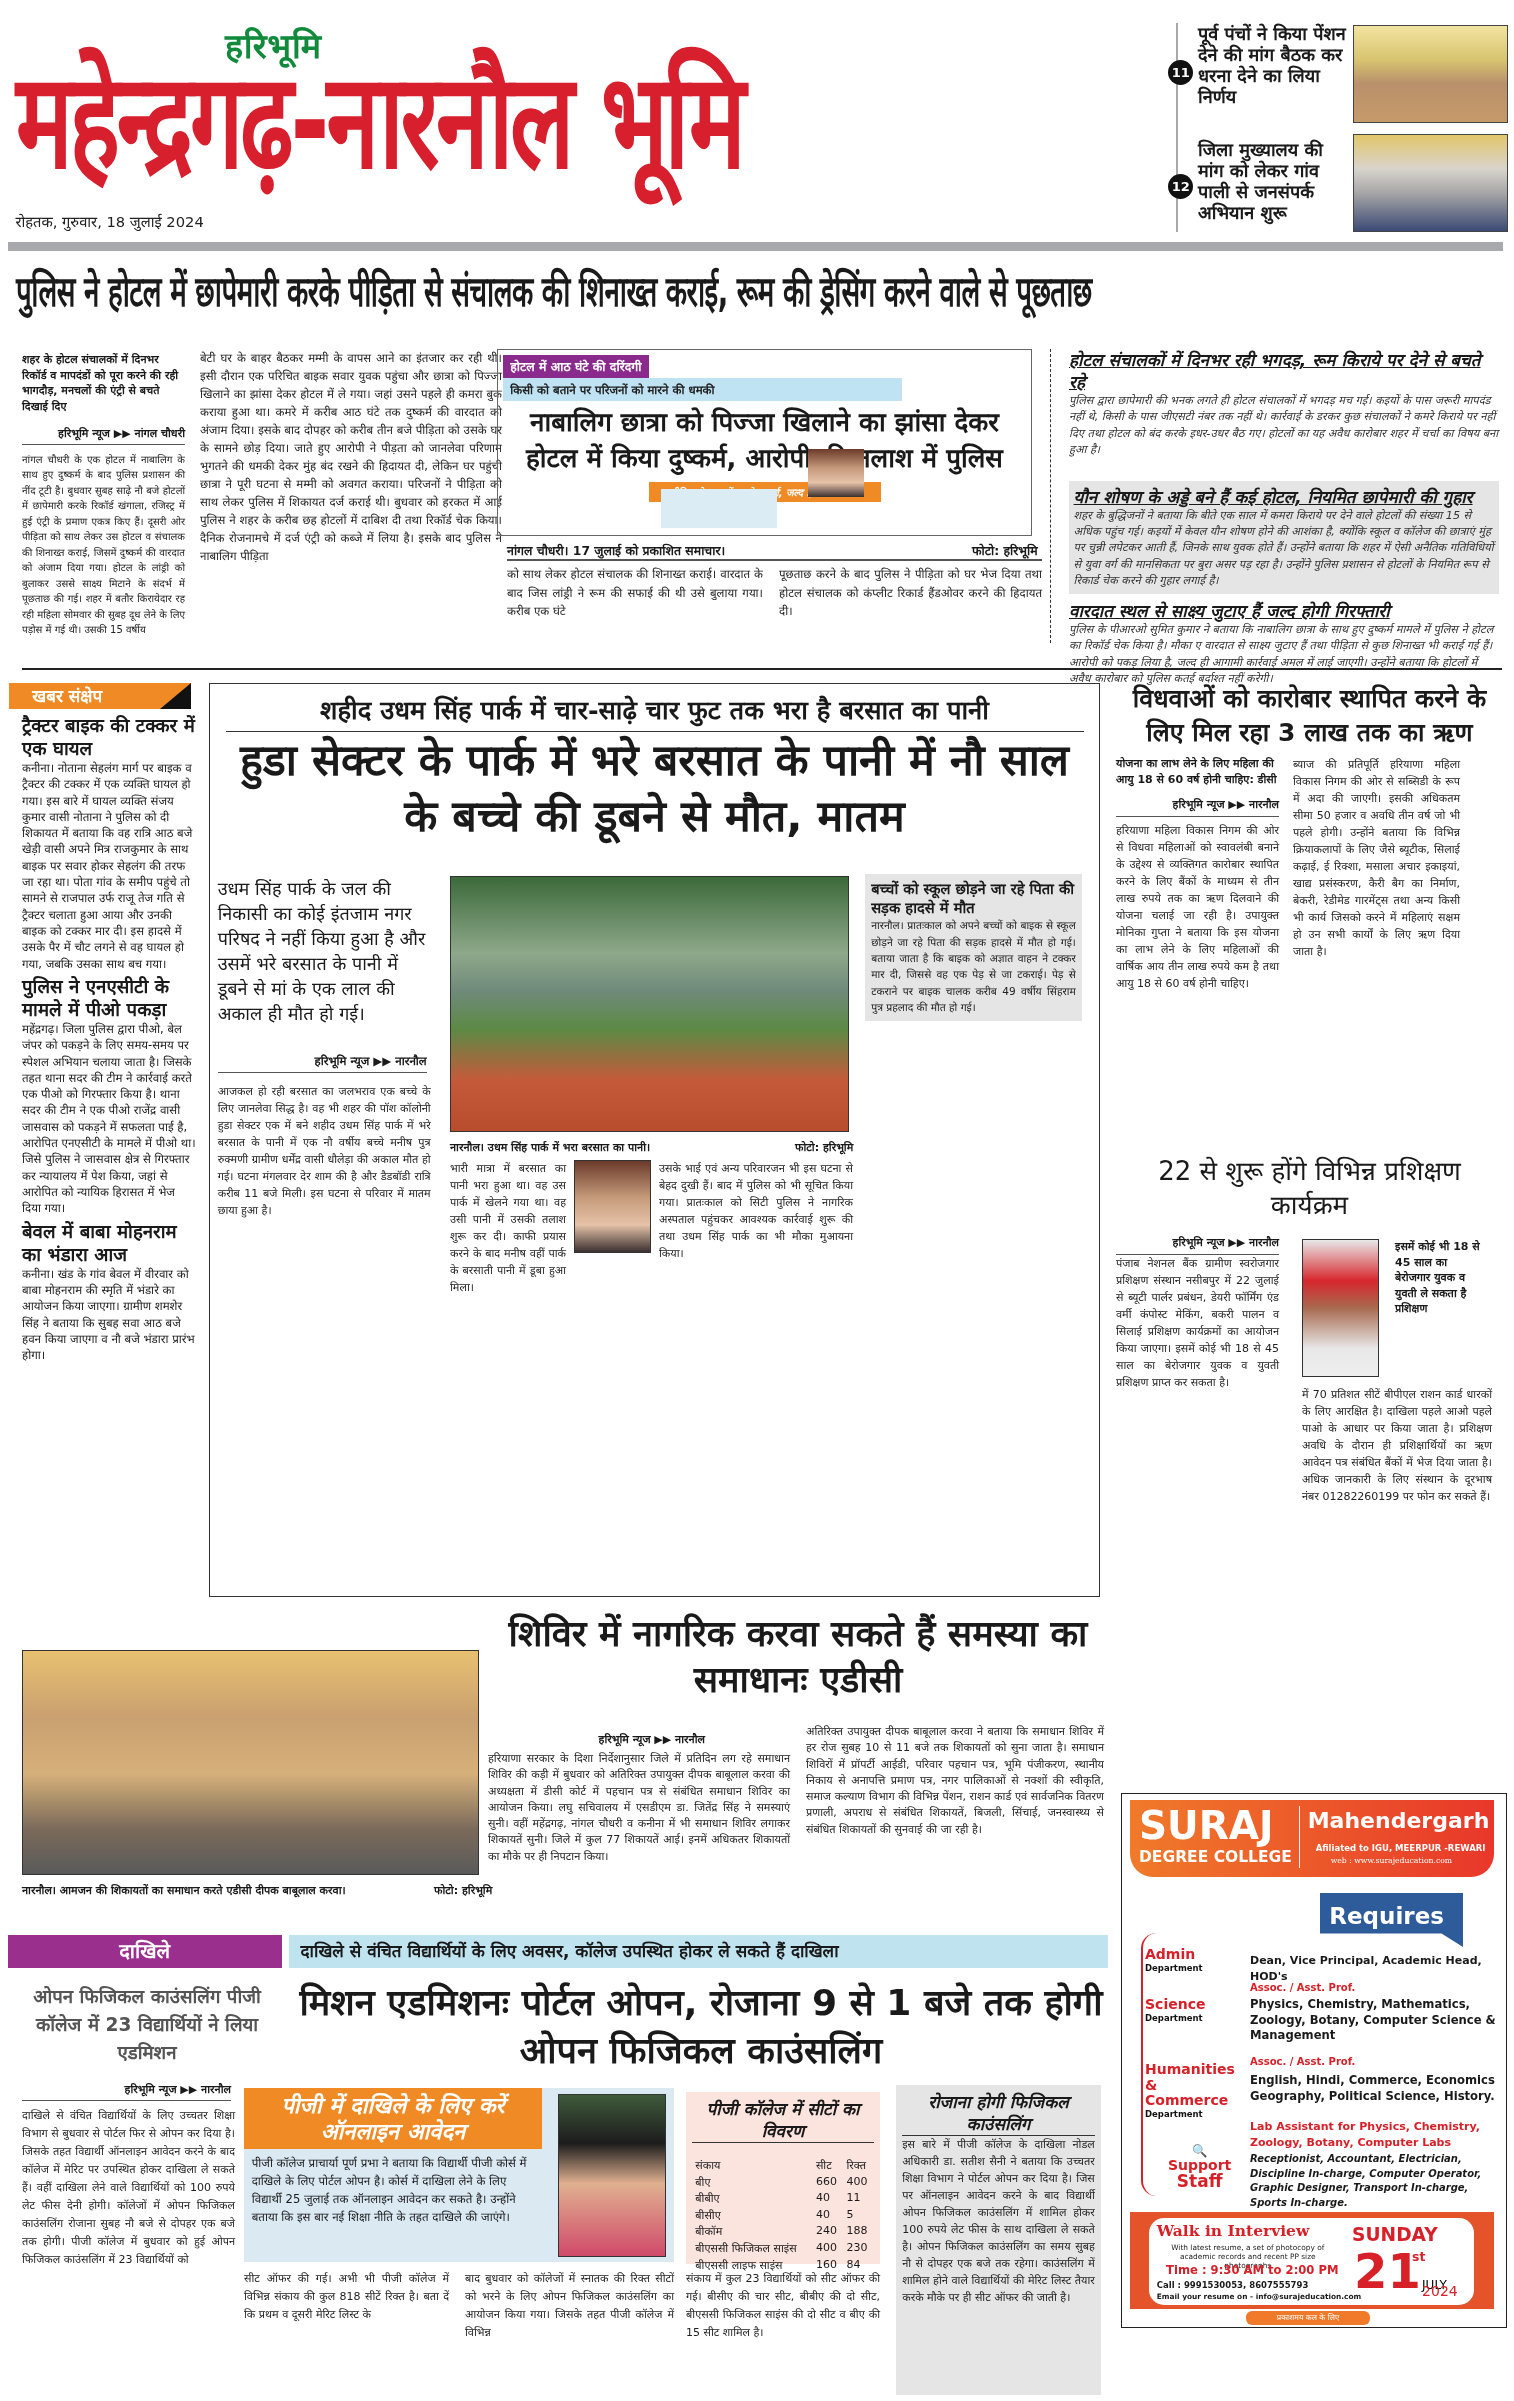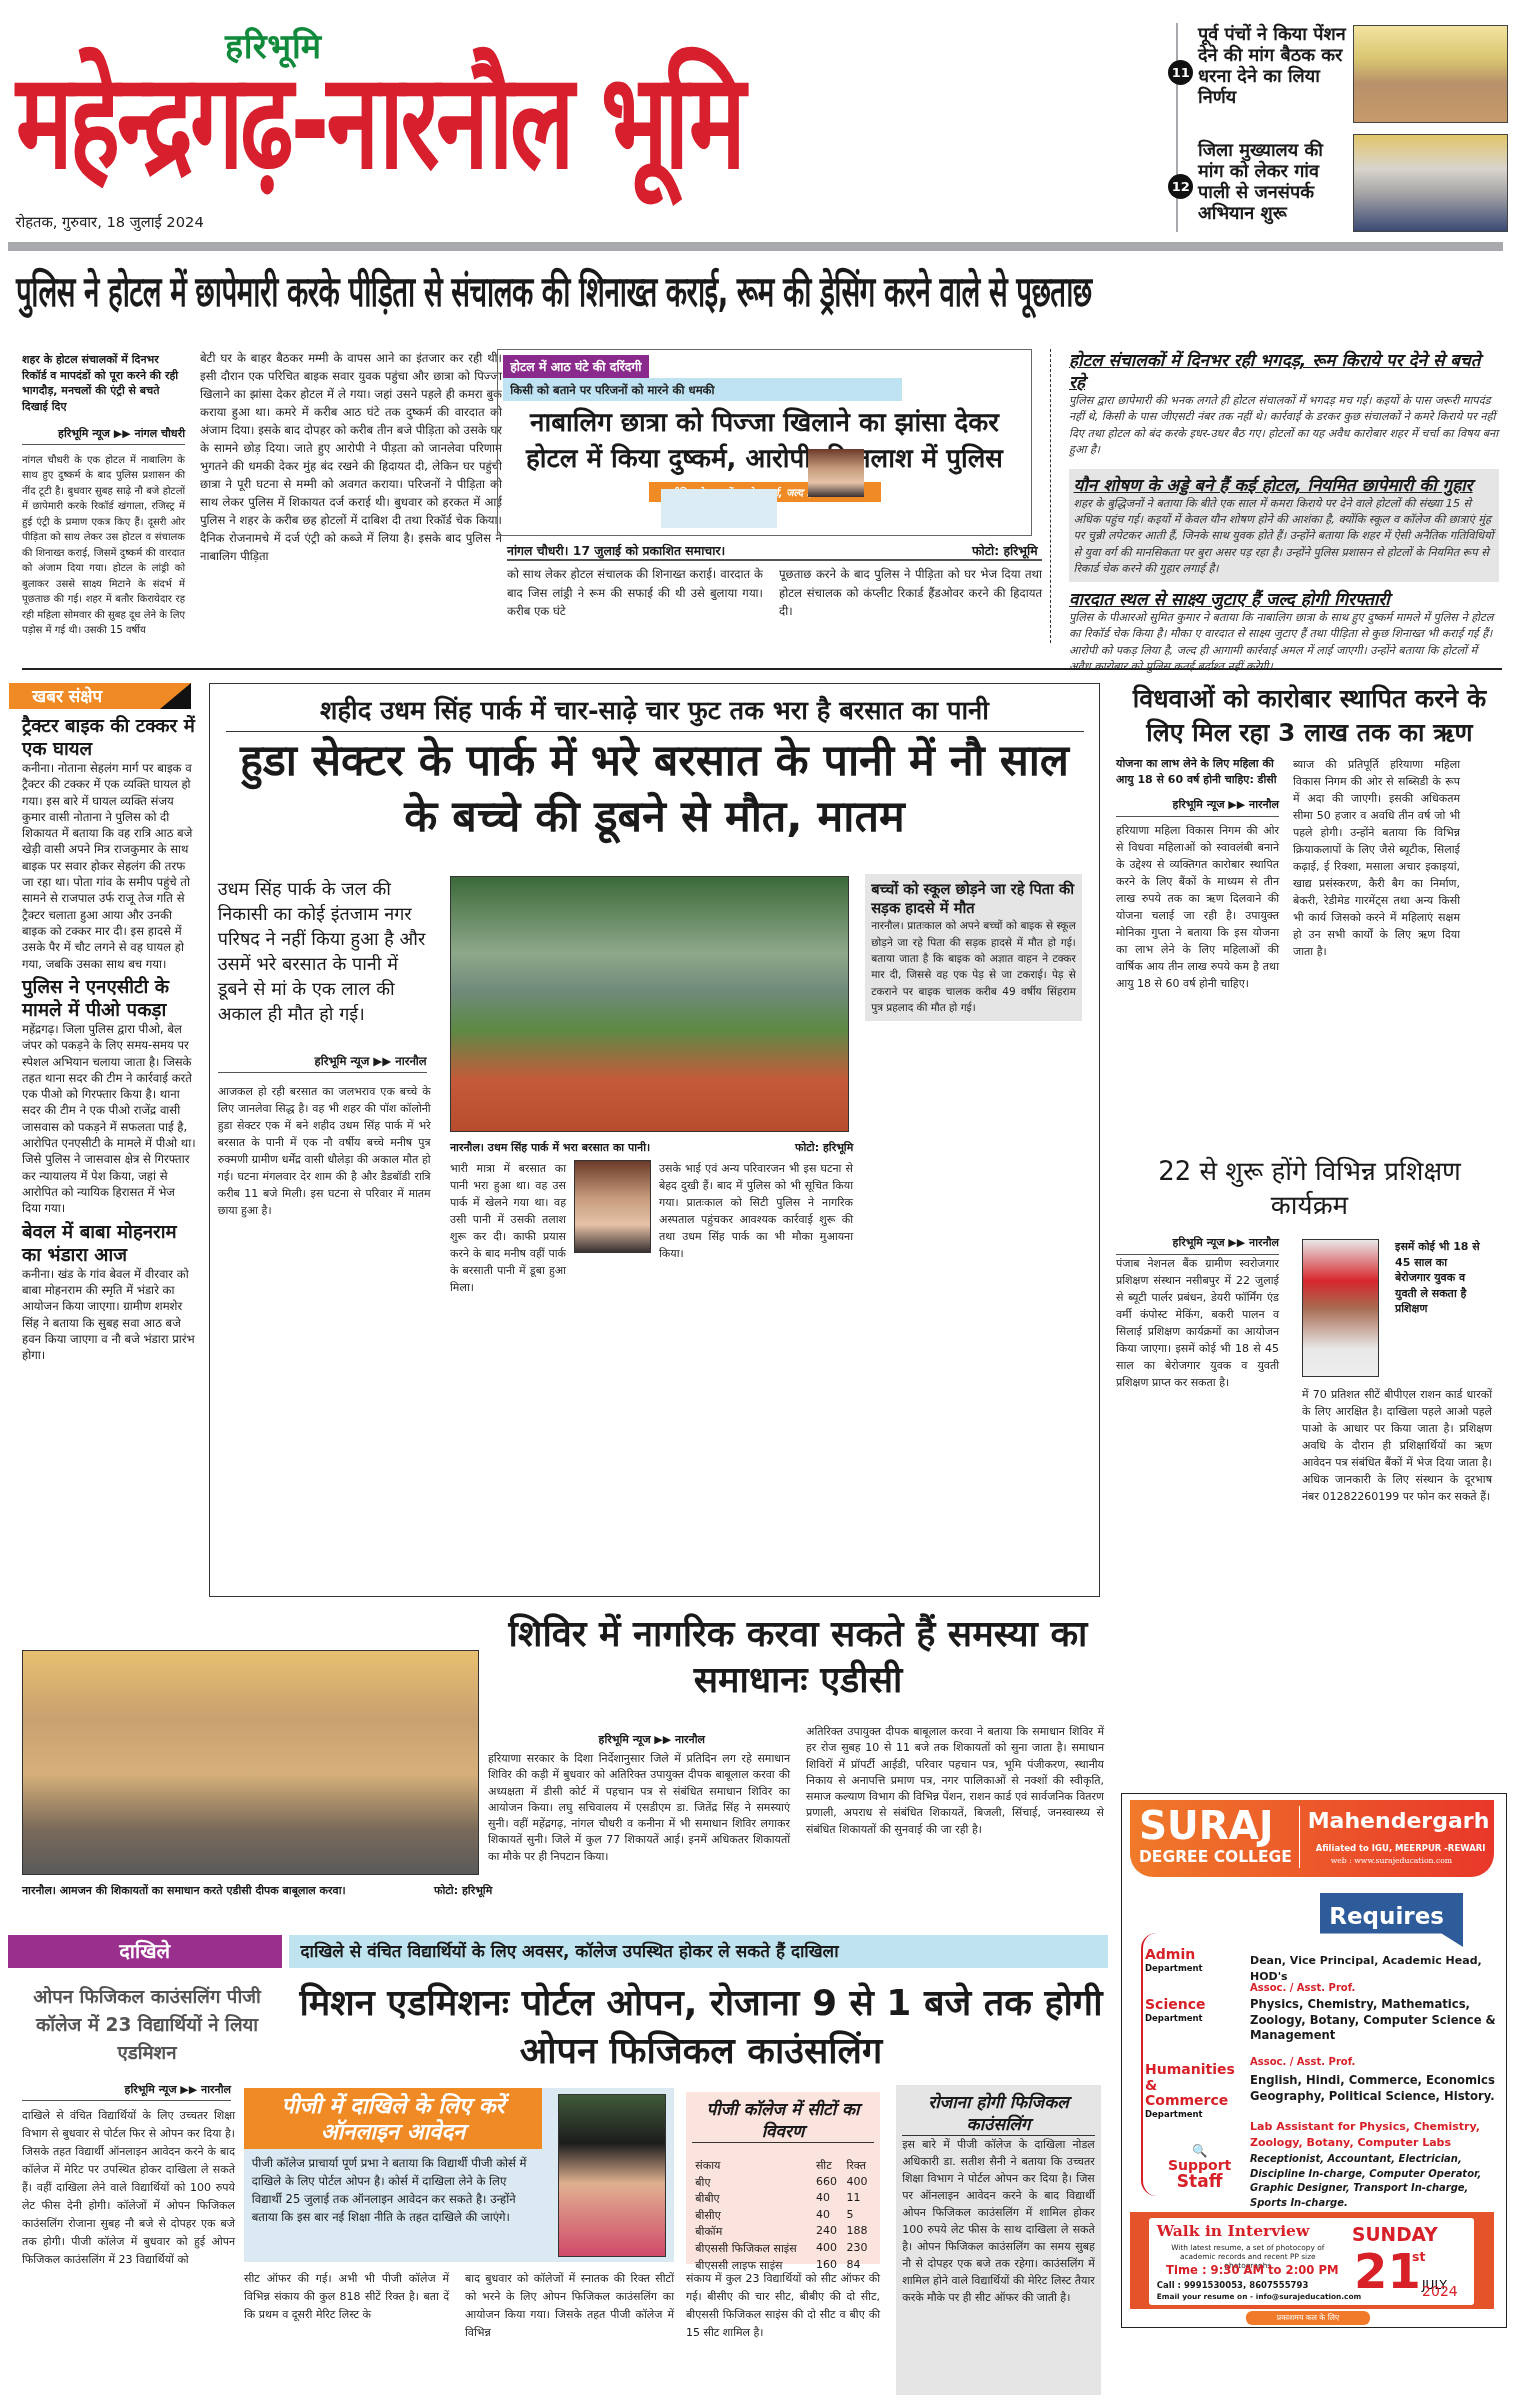--- a/index.html
+++ b/index.html
@@ -42,21 +42,21 @@
 .photo-man{background:linear-gradient(180deg,#e8e8e8 0%,#d6272d 30%,#a86a50 50%,#e8e8e8 80%,#eee 100%)}
 .photo-woman{background:linear-gradient(180deg,#3f5a3a 0%,#1c1c1c 30%,#e0b090 55%,#d04a6a 100%)}
 .big-h2{font-size:36px;font-weight:bold;line-height:46px;text-align:center}
 .ad{left:1121px;top:1793px;width:386px;height:535px;border:0.8px solid #222;background:#fff}
 .ad-head{position:absolute;left:7.7px;top:6.2px;width:364px;height:77px;background:linear-gradient(90deg,#f07a2a,#e8372a);border-radius:0 0 23px 23px;color:#fff}
 .ad-dept{position:absolute;left:23px;font-weight:bold}
 .ad-red{color:#d72027;font-size:14px;line-height:15.5px}
 .ad-blk{font-size:8.5px;color:#111}
 .ad-list{position:absolute;left:128px;font-size:11.6px;font-weight:bold;line-height:15.5px}
 .ad-walk{position:absolute;left:7.7px;top:418px;width:364px;height:97px;background:#e5532a}
-.ad-walk-in{position:absolute;left:19.4px;top:6.2px;width:325px;height:87px;background:#fff;border-radius:3px}
+.ad-walk-in{position:absolute;left:19.4px;top:6.2px;width:325px;height:87px;background:#fff;border-radius:15px}
 .dakhile-tag{left:7.7px;top:1935px;width:274px;height:33px;background:#9b2f8e;color:#fff;font-size:20px;font-weight:bold;text-align:center;line-height:33px}
 .dakhile-strip{left:289px;top:1935px;width:819px;height:33px;background:#bfe3ef;font-size:17px;font-weight:bold;line-height:33px;padding-left:11.6px}
 .orange-h{background:#f08a24;color:#fff;font-size:22px;font-style:italic;font-weight:bold;text-align:center;line-height:26px;padding:4.6px}
 .pink-table{background:#fbe3de}
 .seat-table{width:100%;font-size:11px;border-collapse:collapse}
 .seat-table td{padding:0.8px 3.1px}
 </style>
 </head>
 <body>
 
@@ -94,21 +94,21 @@
 <div class="abs caption" style="left:507px;top:542px">नांगल चौधरी। 17 जुलाई को प्रकाशित समाचार।</div>
 <div class="abs caption" style="left:972px;top:542px">फोटो: हरिभूमि</div>
 <div class="abs" style="left:507px;top:559px;width:535px;height:1.5px;background:#555"></div>
 <div class="abs col-text" style="left:507px;top:565px;width:256px;font-size:11.6px">को साथ लेकर होटल संचालक की शिनाख्त कराई। वारदात के बाद जिस लांड्री ने रूम की सफाई की थी उसे बुलाया गया। करीब एक घंटे</div>
 <div class="abs col-text" style="left:779px;top:565px;width:263px;font-size:11.6px">पूछताछ करने के बाद पुलिस ने पीड़िता को घर भेज दिया तथा होटल संचालक को कंप्लीट रिकार्ड हैंडओवर करने की हिदायत दी।</div>
 <div class="abs" style="left:1050px;top:349px;width:0;height:294px;border-left:1.5px dashed #333"></div>
 
 <div class="abs" style="left:1069px;top:349px;width:430px">
   <div class="side-head">होटल संचालकों में दिनभर रही भगदड़, रूम किराये पर देने से बचते रहे</div>
   <div class="side-text">पुलिस द्वारा छापेमारी की भनक लगते ही होटल संचालकों में भगदड़ मच गई। कइयों के पास जरूरी मापदंड नहीं थे, किसी के पास जीएसटी नंबर तक नहीं थे। कार्रवाई के डरकर कुछ संचालकों ने कमरे किराये पर नहीं दिए तथा होटल को बंद करके इधर-उधर बैठ गए। होटलों का यह अवैध कारोबार शहर में चर्चा का विषय बना हुआ है।</div>
-  <div class="grey-box" style="margin-top:11px;padding:4.6px">
+  <div class="grey-box" style="margin-top:23px;padding:4.6px">
     <div class="side-head">यौन शोषण के अड्डे बने हैं कई होटल, नियमित छापेमारी की गुहार</div>
     <div class="side-text">शहर के बुद्धिजनों ने बताया कि बीते एक साल में कमरा किराये पर देने वाले होटलों की संख्या 15 से अधिक पहुंच गई। कइयों में केवल यौन शोषण होने की आशंका है, क्योंकि स्कूल व कॉलेज की छात्राएं मुंह पर चुन्नी लपेटकर आती हैं, जिनके साथ युवक होते हैं। उन्होंने बताया कि शहर में ऐसी अनैतिक गतिविधियों से युवा वर्ग की मानसिकता पर बुरा असर पड़ रहा है। उन्होंने पुलिस प्रशासन से होटलों के नियमित रूप से रिकार्ड चेक करने की गुहार लगाई है।</div>
   </div>
   <div class="side-head" style="margin-top:6.2px">वारदात स्थल से साक्ष्य जुटाए हैं जल्द होगी गिरफ्तारी</div>
   <div class="side-text">पुलिस के पीआरओ सुमित कुमार ने बताया कि नाबालिग छात्रा के साथ हुए दुष्कर्म मामले में पुलिस ने होटल का रिकॉर्ड चेक किया है। मौका ए वारदात से साक्ष्य जुटाए हैं तथा पीड़िता से कुछ शिनाख्त भी कराई गई हैं। आरोपी को पकड़ लिया है, जल्द ही आगामी कार्रवाई अमल में लाई जाएगी। उन्होंने बताया कि होटलों में अवैध कारोबार को पुलिस कतई बर्दाश्त नहीं करेगी।</div>
 </div>
 <div class="abs section-rule" style="left:22px;top:668px;width:1480px"></div>
 
 <div class="abs khabar">खबर संक्षेप</div>
 <div class="abs" style="left:22px;top:714px;width:174px">

